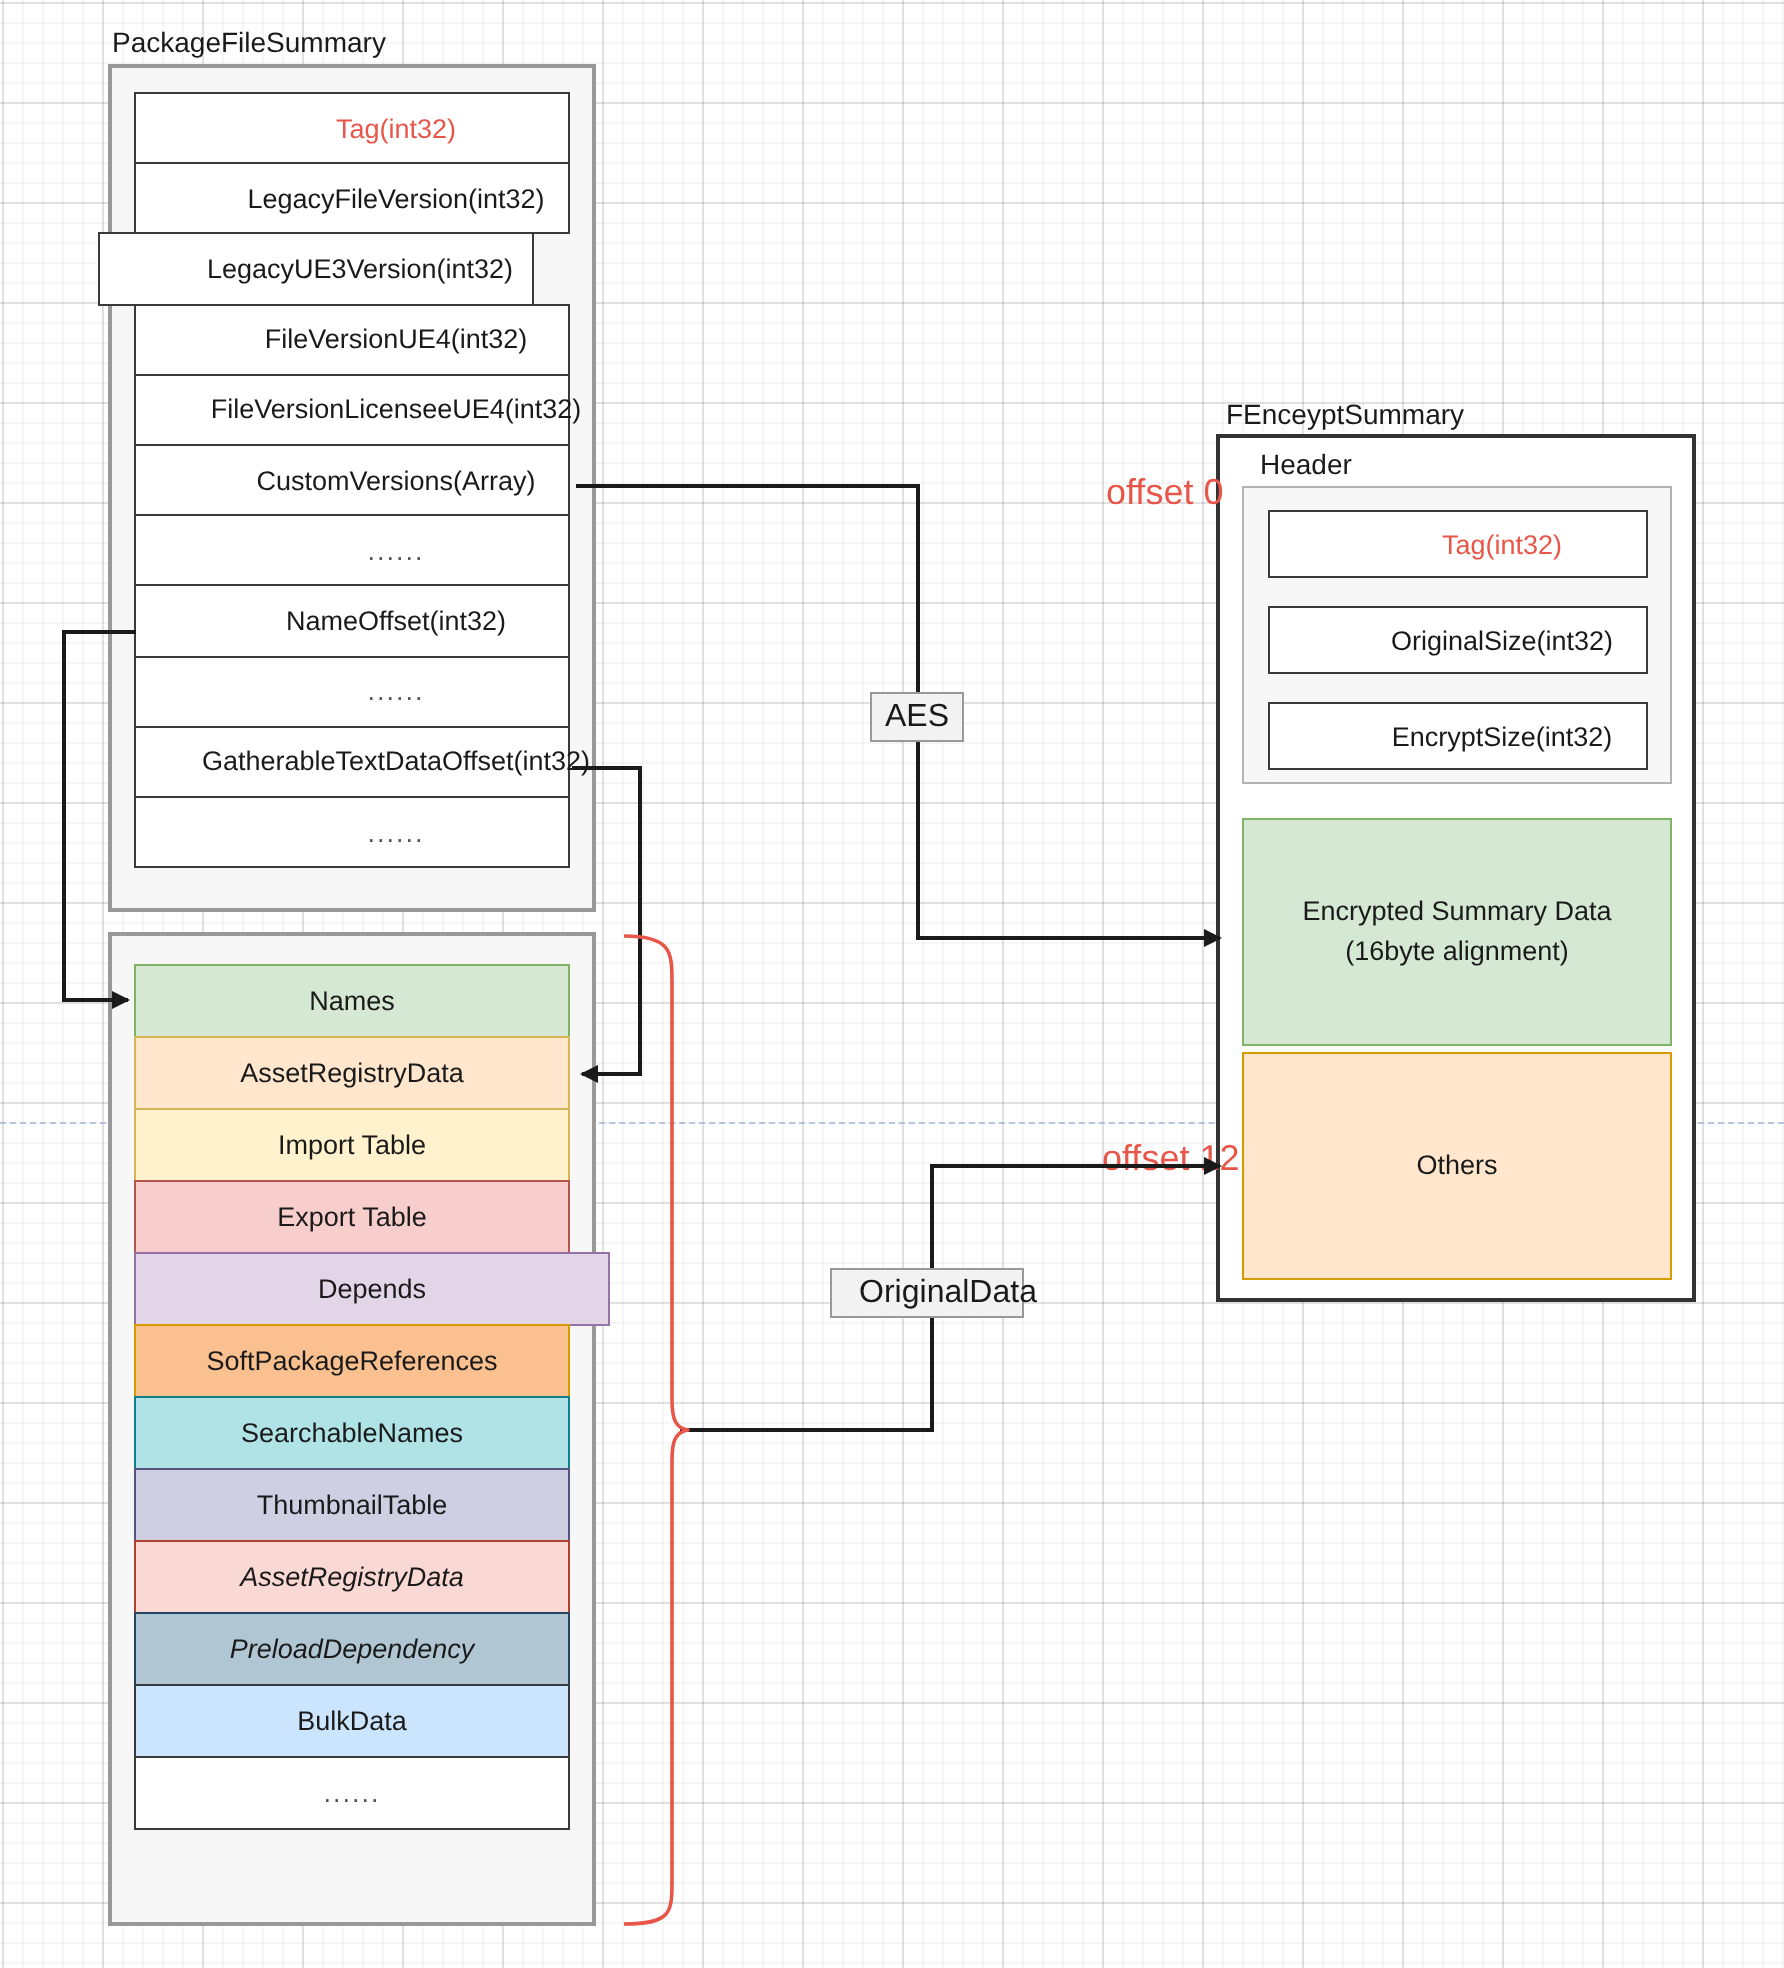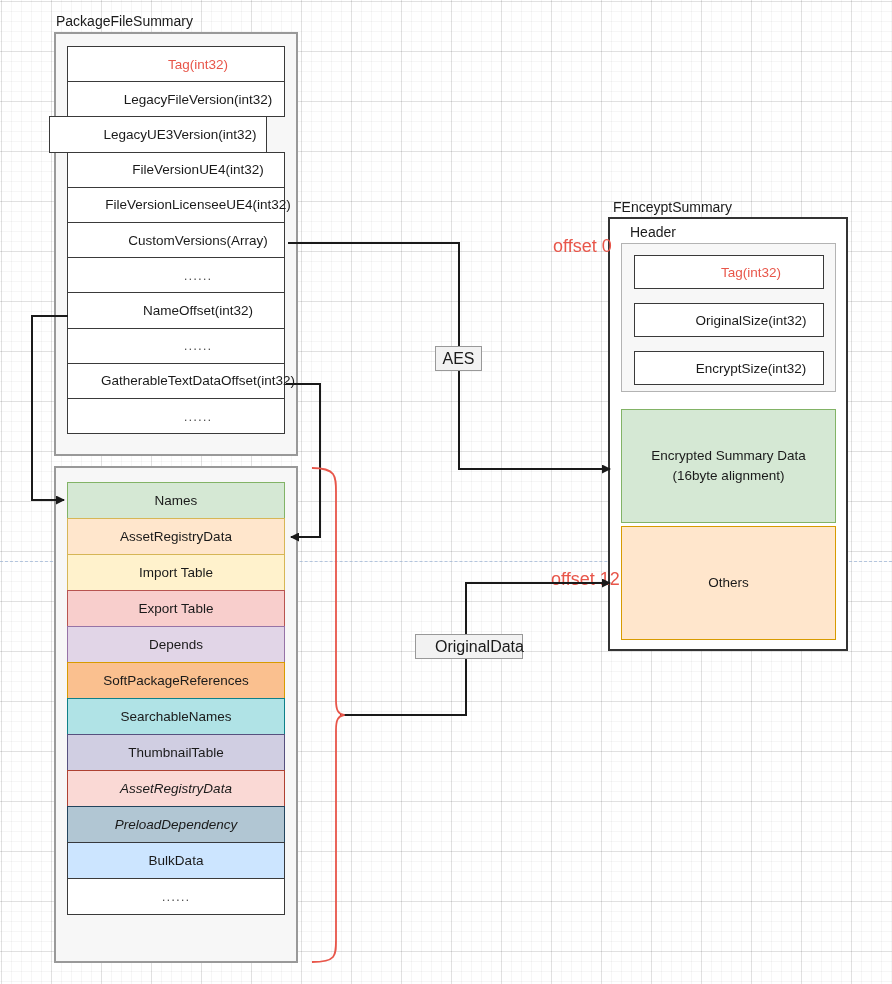--- a/index.html
+++ b/index.html
@@ -168,21 +168,21 @@
       </div>
       <div class="band" style="left: 67px; top: 518px; width: 218px; height: 37px; background: rgb(255, 230, 204); border: 1.4px solid rgb(214, 182, 86);">
         <span>AssetRegistryData</span>
       </div>
       <div class="band" style="left: 67px; top: 554px; width: 218px; height: 37px; background: rgb(255, 242, 204); border: 1.4px solid rgb(214, 182, 86);">
         <span>Import Table</span>
       </div>
       <div class="band" style="left: 67px; top: 590px; width: 218px; height: 37px; background: rgb(248, 206, 204); border: 1.4px solid rgb(184, 84, 80);">
         <span>Export Table</span>
       </div>
-      <div class="band" style="left: 67px; top: 626px; width: 218px; height: 37px; background: rgb(225, 213, 231); border: 1.4px solid rgb(150, 115, 166);">
+      <div class="band" style="left: 67px; top: 626px; width: 238px; height: 37px; background: rgb(225, 213, 231); border: 1.4px solid rgb(150, 115, 166);">
         <span>Depends</span>
       </div>
       <div class="band" style="left: 67px; top: 662px; width: 218px; height: 37px; background: rgb(250, 192, 143); border: 1.4px solid rgb(215, 155, 0);">
         <span>SoftPackageReferences</span>
       </div>
       <div class="band" style="left: 67px; top: 698px; width: 218px; height: 37px; background: rgb(176, 227, 230); border: 1.4px solid rgb(14, 128, 136);">
         <span>SearchableNames</span>
       </div>
       <div class="band" style="left: 67px; top: 734px; width: 218px; height: 37px; background: rgb(208, 206, 226); border: 1.4px solid rgb(86, 81, 126);">
         <span>ThumbnailTable</span>
@@ -255,15 +255,15 @@
              C 336 468, 336 476, 336 492
              L 336 700
              C 336 710, 338 714, 344 715
              C 338 716, 336 720, 336 730
              L 336 940
              C 336 956, 336 962, 312 962" fill="none" stroke="#e8564a" stroke-width="1.8" stroke-linejoin="round"></path>
   </svg>
 
   <div class="chip" style="left:435px; top:346px; width:47px; height:25px;">AES</div>
 
-  <div class="chip" style="left:415px; top:634px; width:108px; height:25px;padding-left:21px;">OriginalData</div>
+  <div class="chip" style="left:415px; top:634px; width:97px; height:25px;padding-left:21px;">OriginalData</div>
 
 </div>
 
 </body></html>

